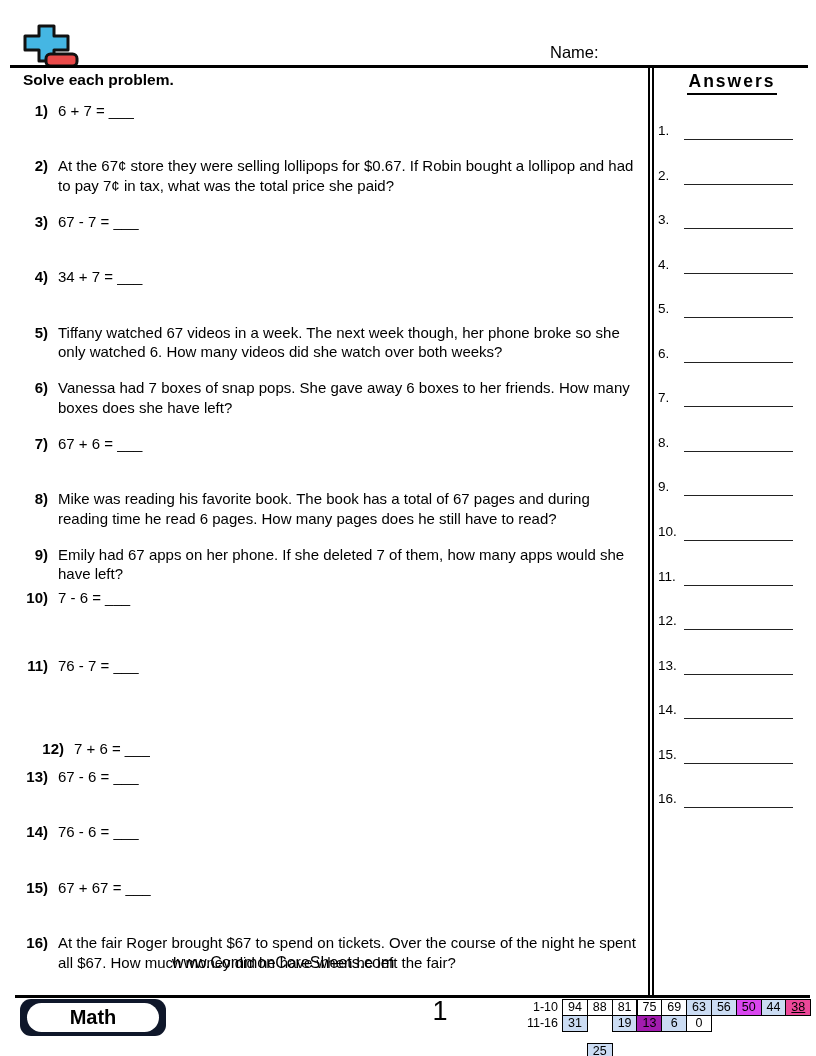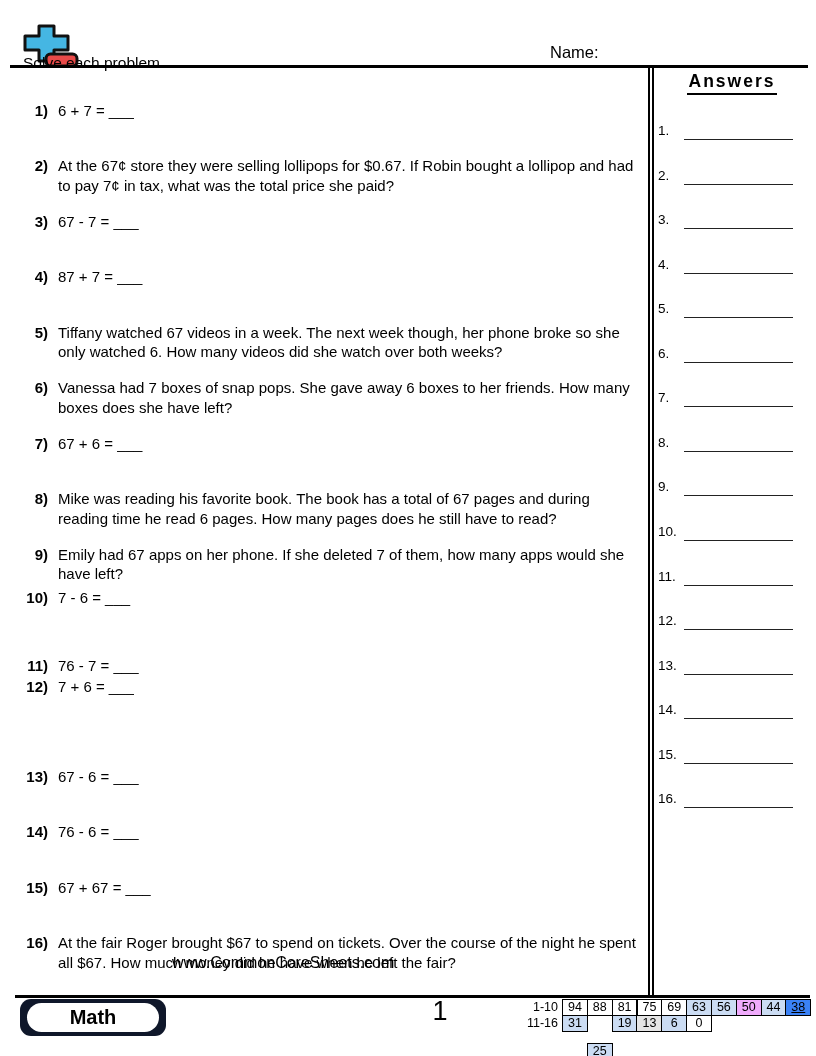--- a/index.html
+++ b/index.html
@@ -6,21 +6,21 @@
   .page {
     position:relative; width:816px; height:1056px; background:#fff;
     font-family:"Liberation Sans", sans-serif; color:#000; overflow:hidden;
   }
   
   .logo-svg { position:absolute; left:22px; top:22px; overflow:visible; }
   .ws-title { position:absolute; left:245px; top:41px; font-size:19px; white-space:nowrap; }
   .name-label { position:absolute; left:550px; top:43px; font-size:16.5px; }
   .header-rule { position:absolute; left:10px; right:8px; top:65px; height:3px; background:#000; }
   
-  .instructions { position:absolute; left:23px; top:54px; font-size:15.5px; font-weight:400; }
+  .instructions { position:absolute; left:23px; top:71px; font-size:15.5px; font-weight:700; }
   #problems { position:absolute; left:0; top:101px; width:648px; }
   .problem { position:absolute; left:0; width:648px; display:flex; font-size:15px; line-height:19.5px; }
   .problem-num { flex:none; width:48px; text-align:right; font-weight:700; }
   .problem-text { margin-left:10px; width:584px; }
   
   .vdivider {
     position:absolute; left:648px; top:67px; height:929px; width:2px;
     border-left:2px solid #000; border-right:2px solid #000;
   }
   .answers-heading-wrap { position:absolute; left:656px; top:71px; width:152px; text-align:center; }
@@ -73,21 +73,21 @@
       <div class="problem" style="top: 55.47px;">
         <span class="problem-num">2)</span>
         <span class="problem-text">At the 67¢ store they were selling lollipops for $0.67. If Robin bought a lollipop and had to pay 7¢ in tax, what was the total price she paid?</span>
       </div>
       <div class="problem" style="top: 110.94px;">
         <span class="problem-num">3)</span>
         <span class="problem-text">67 - 7 = ___</span>
       </div>
       <div class="problem" style="top: 166.41px;">
         <span class="problem-num">4)</span>
-        <span class="problem-text">87 + 7 = ___</span>
+        <span class="problem-text">34 + 7 = ___</span>
       </div>
       <div class="problem" style="top: 221.88px;">
         <span class="problem-num">5)</span>
         <span class="problem-text">Tiffany watched 67 videos in a week. The next week though, her phone broke so she only watched 6. How many videos did she watch over both weeks?</span>
       </div>
       <div class="problem" style="top: 277.35px;">
         <span class="problem-num">6)</span>
         <span class="problem-text">Vanessa had 7 boxes of snap pops. She gave away 6 boxes to her friends. How many boxes does she have left?</span>
       </div>
       <div class="problem" style="top: 332.82px;">
@@ -103,21 +103,21 @@
         <span class="problem-text">Emily had 67 apps on her phone. If she deleted 7 of them, how many apps would she have left?</span>
       </div>
       <div class="problem" style="top: 487px;">
         <span class="problem-num">10)</span>
         <span class="problem-text">7 - 6 = ___</span>
       </div>
       <div class="problem" style="top: 554.7px;">
         <span class="problem-num">11)</span>
         <span class="problem-text">76 - 7 = ___</span>
       </div>
-      <div class="problem" style="top: 576px;">
+      <div class="problem" style="top: 638px; margin-left: 16px;">
         <span class="problem-num">12)</span>
         <span class="problem-text">7 + 6 = ___</span>
       </div>
       <div class="problem" style="top: 665.64px;">
         <span class="problem-num">13)</span>
         <span class="problem-text">67 - 6 = ___</span>
       </div>
       <div class="problem" style="top: 721.11px;">
         <span class="problem-num">14)</span>
         <span class="problem-text">76 - 6 = ___</span>
@@ -213,31 +213,31 @@
       <div class="score-row">
         <div class="score-label">1-10</div>
         <div class="score-cells">
           <div class="score-cell">94</div>
           <div class="score-cell">88</div>
           <div class="score-cell">81</div>
           <div class="score-cell">75</div>
           <div class="score-cell">69</div>
           <div class="score-cell" style="background: rgb(203, 220, 243);">63</div>
           <div class="score-cell" style="background: rgb(203, 220, 243);">56</div>
-          <div class="score-cell" style="background: #f0abfc;">50</div>
+          <div class="score-cell" style="background: #d946ef;">50</div>
           <div class="score-cell" style="background: rgb(203, 220, 243);">44</div>
-          <div class="score-cell" style="background: #3b82f6; text-decoration: underline;">38</div>
+          <div class="score-cell" style="background: #ec4899; text-decoration: underline;">38</div>
         </div>
       </div>
       <div class="score-row">
         <div class="score-label">11-16</div>
         <div class="score-cells">
           <div class="score-cell" style="background: rgb(203, 220, 243);">31</div>
           <div class="score-cell" style="background: rgb(203, 220, 243); margin-top: 28px;">25</div>
           <div class="score-cell" style="background: rgb(203, 220, 243);">19</div>
-          <div class="score-cell" style="background: #e5e5e5;">13</div>
+          <div class="score-cell" style="background: #a21caf;">13</div>
           <div class="score-cell" style="background: rgb(203, 220, 243);">6</div>
           <div class="score-cell">0</div>
         </div>
       </div>
     </div>
 
 </div>
 
 </body></html>

